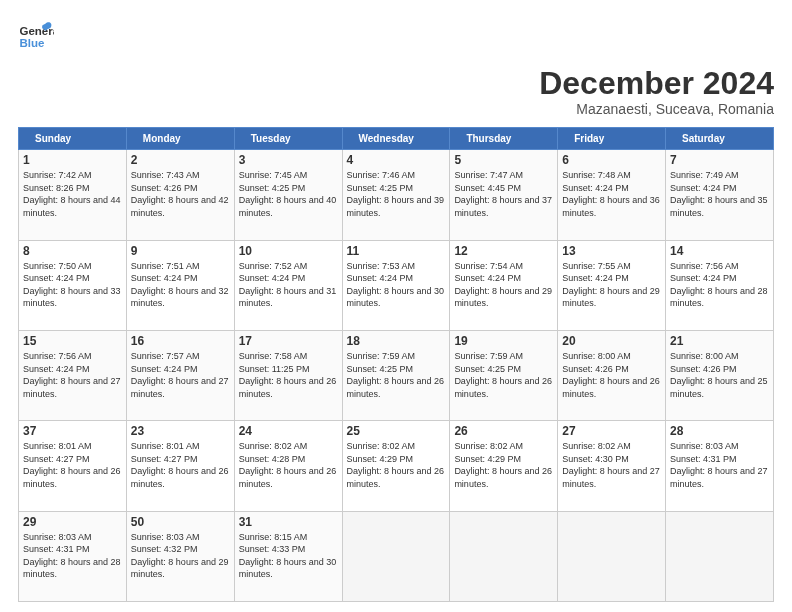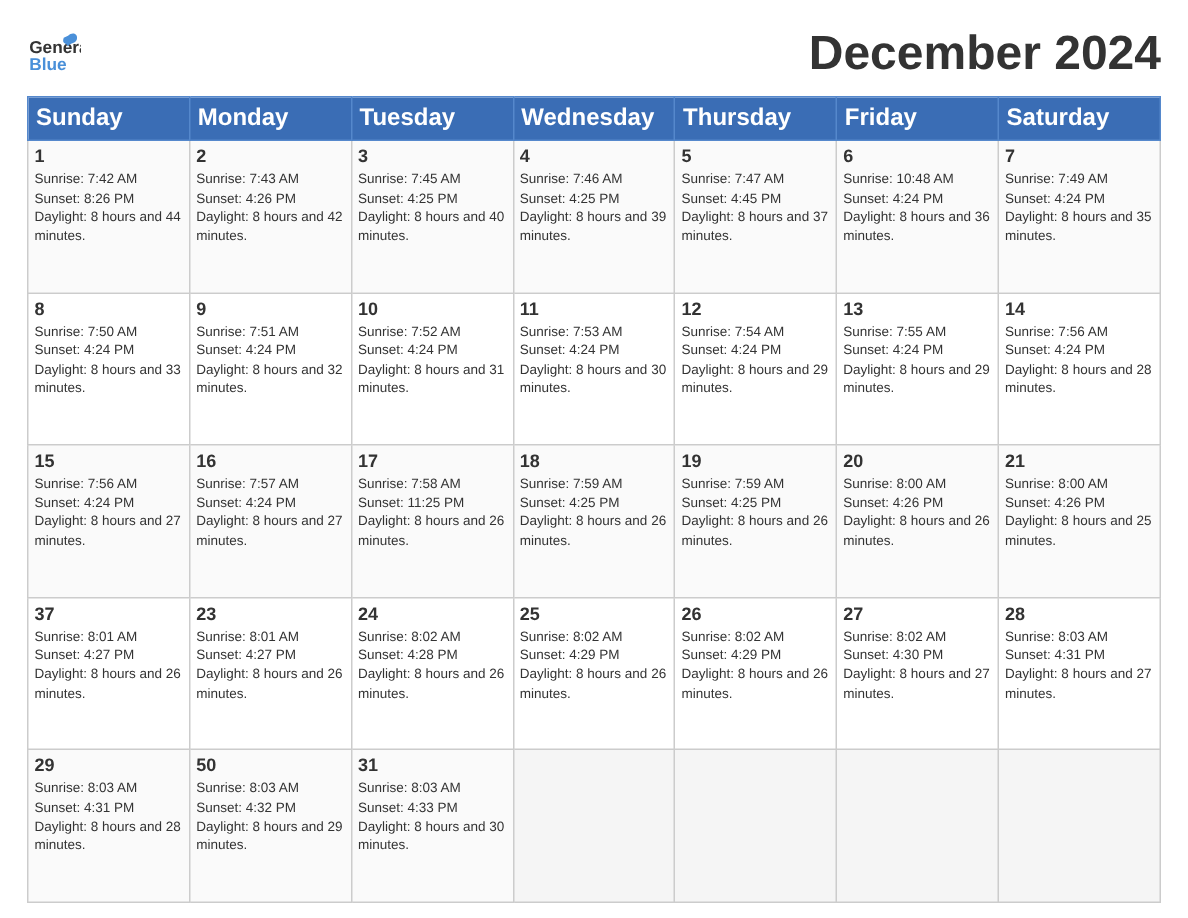--- a/index.html
+++ b/index.html
@@ -33,38 +33,39 @@
       height: 36px;
     }
     .title-block {
       text-align: right;
     }
     .main-title {
       font-size: 32px;
       font-weight: bold;
       color: #333;
       line-height: 1.1;
+      margin-top: 48px;
     }
     .subtitle {
       font-size: 14px;
       color: #555;
     }
     .calendar {
       flex: 1;
       border: 1px solid #ccc;
       border-collapse: collapse;
       width: 100%;
       table-layout: fixed;
     }
     .calendar th {
       background: #3a6db5;
       color: #fff;
-      font-size: 16px;
+      font-size: 10px;
       font-weight: bold;
-      padding: 5px 5px;
+      padding: 5px 16px;
       text-align: left;
       border: 1px solid #5588cc;
     }
     .calendar td {
       border: 1px solid #ccc;
       vertical-align: top;
       padding: 3px 4px;
       font-size: 9.5px;
       color: #333;
       height: 78px;
@@ -102,20 +103,21 @@
   <div class="header">
     <div class="logo-wrapper">
       <svg class="logo-icon" viewBox="0 0 50 50">
         <text x="2" y="24" font-size="16" font-weight="bold" fill="#333" font-family="Arial">General</text>
         <text x="2" y="40" font-size="16" font-weight="bold" fill="#4a90d9" font-family="Arial">Blue</text>
         <path d="M38,8 C42,4 48,6 46,12 C44,16 40,14 38,18 C36,14 32,16 34,10 Z" fill="#4a90d9"></path>
       </svg>
     </div>
     <div class="title-block">
       <div class="main-title">December 2024</div>
+      <div class="subtitle">Mazanaesti, Suceava, Romania</div>
     </div>
   </div>
 
   <table class="calendar">
     <thead>
       <tr>
         <th>Sunday</th>
         <th>Monday</th>
         <th>Tuesday</th>
         <th>Wednesday</th>
@@ -156,21 +158,21 @@
           </td>
           <td>
             <span class="day-num">5</span>
             <div class="day-info">Sunrise: 7:47 AM
 Sunset: 4:45 PM
 Daylight: 8 hours
 and 37 minutes.</div>
           </td>
           <td>
             <span class="day-num">6</span>
-            <div class="day-info">Sunrise: 10:48 AM
+            <div class="day-info">Sunrise: 7:48 AM
 Sunset: 4:24 PM
 Daylight: 8 hours
 and 36 minutes.</div>
           </td>
           <td>
             <span class="day-num">7</span>
             <div class="day-info">Sunrise: 7:49 AM
 Sunset: 4:24 PM
 Daylight: 8 hours
 and 35 minutes.</div>
@@ -339,21 +341,21 @@
           </td>
           <td>
             <span class="day-num">50</span>
             <div class="day-info">Sunrise: 8:03 AM
 Sunset: 4:32 PM
 Daylight: 8 hours
 and 29 minutes.</div>
           </td>
           <td>
             <span class="day-num">31</span>
-            <div class="day-info">Sunrise: 8:03 AM
+            <div class="day-info">Sunrise: 8:15 AM
 Sunset: 4:33 PM
 Daylight: 8 hours
 and 30 minutes.</div>
           </td>
           <td class="empty"></td>
           <td class="empty"></td>
           <td class="empty"></td>
           <td class="empty"></td>
         </tr>
       </tbody>

